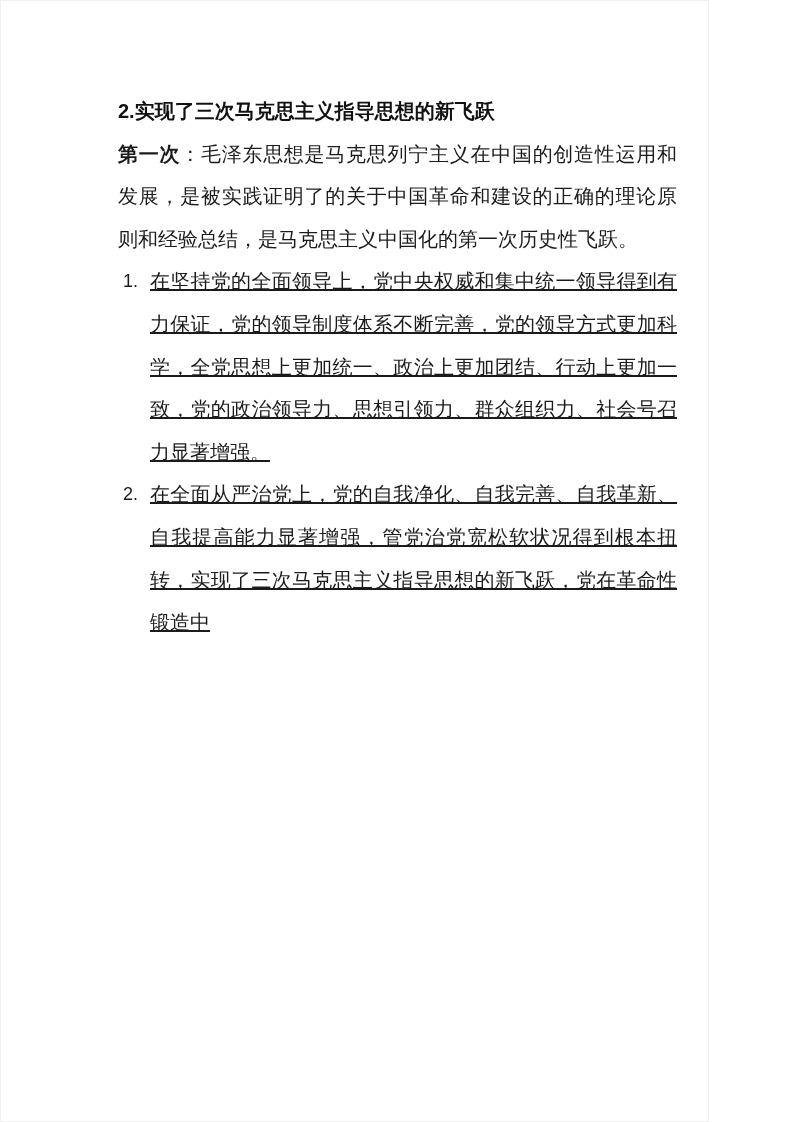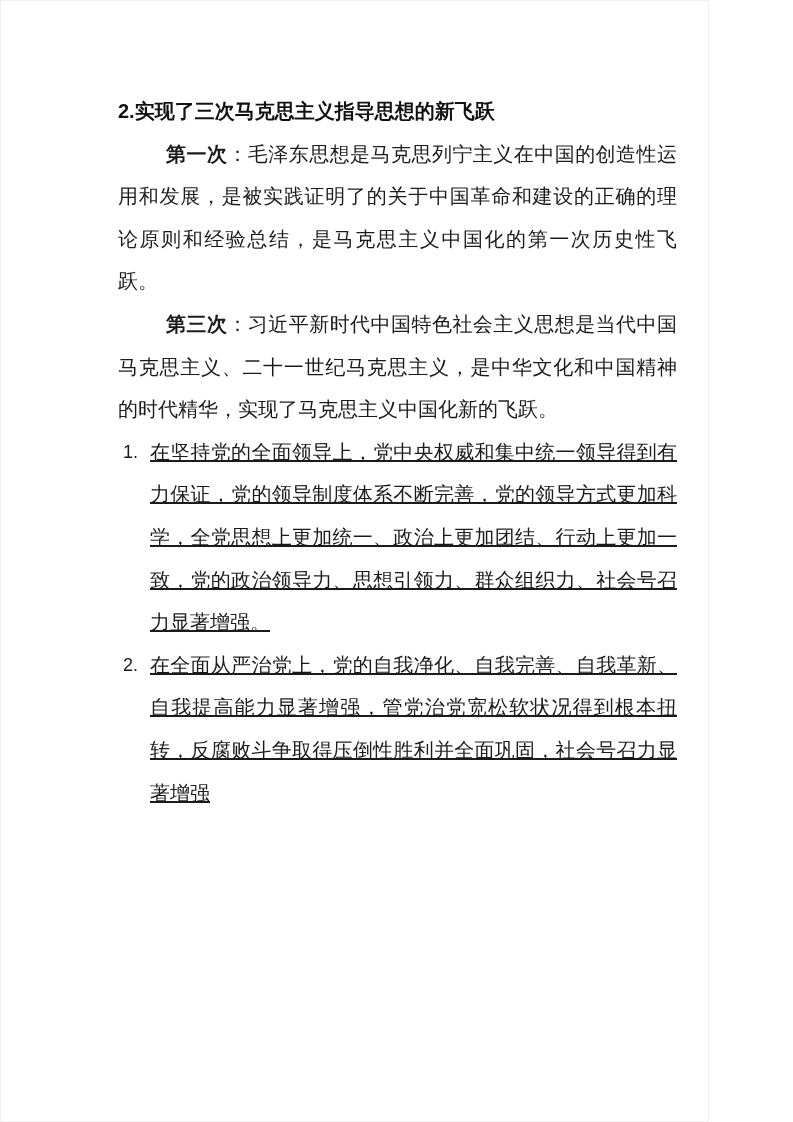--- a/index.html
+++ b/index.html
@@ -35,21 +35,20 @@
     text-align: left;
     color: #111111;
     font-family: "Liberation Sans", "DejaVu Sans", sans-serif;
   }
   .para {
     margin: 0;
   }
   .para .lead {
     font-weight: 700;
     font-family: "Liberation Sans", "DejaVu Sans", sans-serif;
-    margin-left: 48px;
   }
   .list {
     margin: 0;
   }
   .list-item {
     display: flex;
     align-items: flex-start;
   }
   .list-number {
     flex: 0 0 32px;
@@ -72,32 +71,29 @@
 <div class="page">
   <div class="content">
 
     <h2 class="heading">2.实现了三次马克思主义指导思想的新飞跃</h2>
 
     <p class="para">
       <span class="lead">第一次</span><span>：毛泽东思想是马克思列宁主义在中国的创造性运用和发展，是被实践证明了的关于中国革命和建设的正确的理论原则和经验总结，是马克思主义中国化的第一次历史性飞跃。</span>
     </p>
 
 
-    <p class="para">
-      <span class="lead">第三次</span><span>：习近平新时代中国特色社会主义思想是当代中国马克思主义、二十一世纪马克思主义，是中华文化和中国精神的时代精华，实现了马克思主义中国化新的飞跃。</span>
-    </p>
 
 
     <div class="list">
 
       <div class="list-item">
         <span class="list-number">1.</span>
         <span class="list-text">在坚持党的全面领导上，党中央权威和集中统一领导得到有力保证，党的领导制度体系不断完善，党的领导方式更加科学，全党思想上更加统一、政治上更加团结、行动上更加一致，党的政治领导力、思想引领力、群众组织力、社会号召力显著增强。</span>
       </div>
 
       <div class="list-item">
         <span class="list-number">2.</span>
-        <span class="list-text">在全面从严治党上，党的自我净化、自我完善、自我革新、自我提高能力显著增强，管党治党宽松软状况得到根本扭转，反腐败斗争取得压倒性胜利并全面巩固，社会号召力显著增强</span>
+        <span class="list-text">在全面从严治党上，党的自我净化、自我完善、自我革新、自我提高能力显著增强，管党治党宽松软状况得到根本扭转，实现了三次马克思主义指导思想的新飞跃，党在革命性锻造中</span>
       </div>
 
     </div>
   </div>
 </div>
 
 </body></html>

